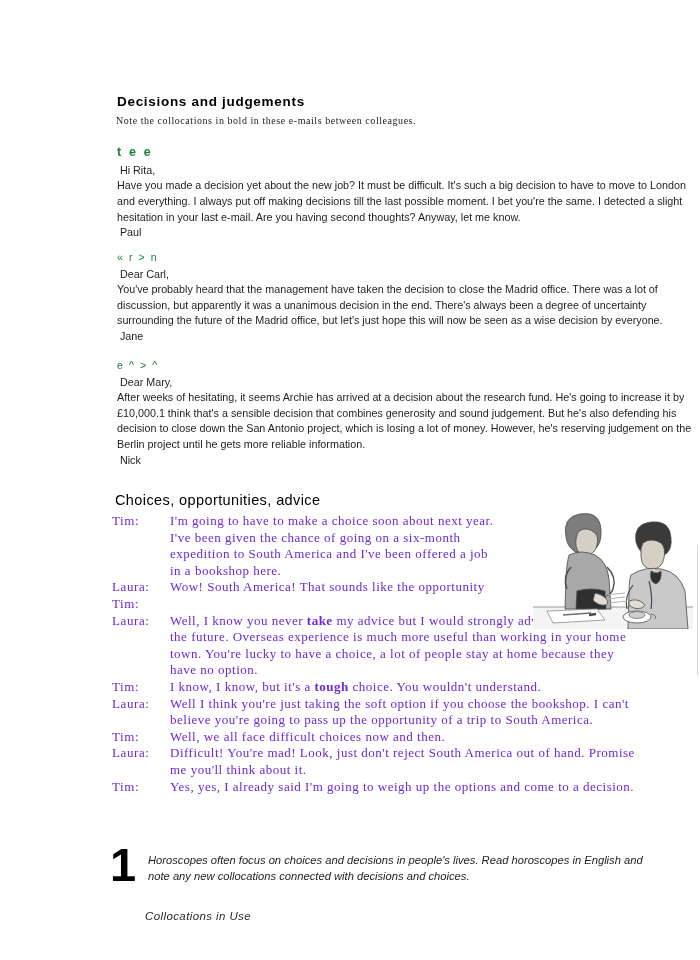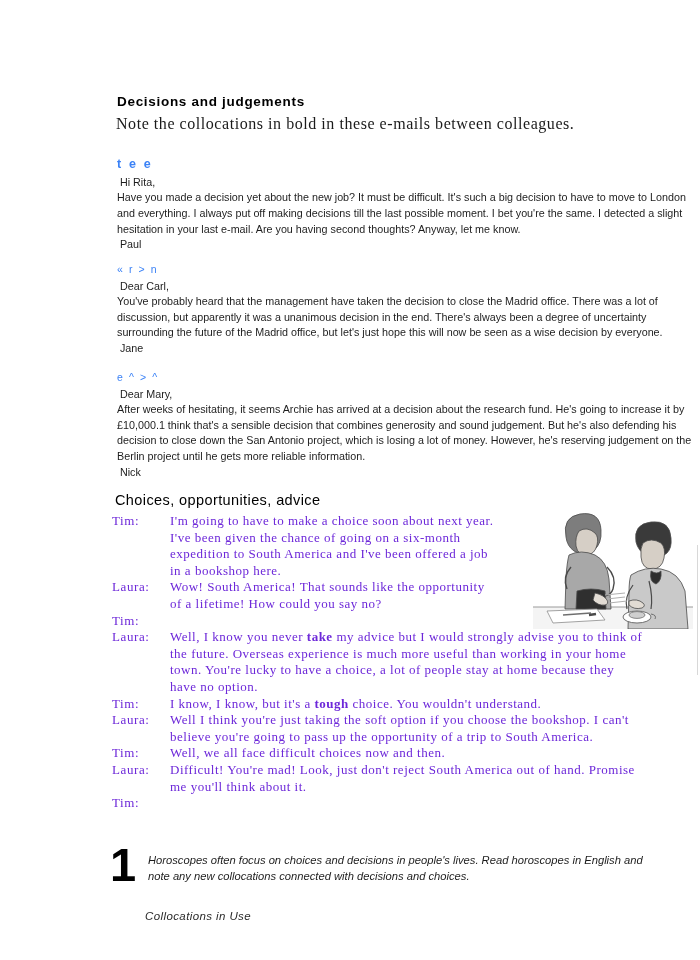--- a/index.html
+++ b/index.html
@@ -53,37 +53,37 @@
     font-size: 13.5px;
     font-weight: bold;
     letter-spacing: 0.7px;
     color: #000;
   }
   .sec-a-intro {
     position: absolute;
     left: 116px;
     top: 115px;
     font-family: "Liberation Serif", serif;
-    font-size: 16px;
+    font-size: 10px;
     letter-spacing: 0.55px;
     color: #1a1a1a;
   }
 
   
   .email {
     position: absolute;
     left: 117px;
     width: 572px;
   }
   .email-artifact {
     font-size: 10.5px;
-    color: #3b82f6;
+    color: #15803d;
     letter-spacing: 1.6px;
     line-height: 1.1;
-    margin: 12px 0 3px 0;
+    margin: 0 0 3px 0;
     white-space: nowrap;
   }
   .email-artifact.bold {
     font-weight: bold;
     font-size: 12.5px;
     letter-spacing: 2.2px;
   }
   .email-body {
     font-size: 11.1px;
     line-height: 15.6px;
@@ -250,21 +250,20 @@
           <span class="ln">I'm going to have to make a choice soon about next year.</span>
           <span class="ln">I've been given the chance of going on a six-month</span>
           <span class="ln">expedition to South America and I've been offered a job</span>
           <span class="ln">in a bookshop here.</span>
         </div>
     </div>
     <div class="turn">
       <div class="who">Laura:</div>
       <div class="says">
           <span class="ln">Wow! South America! That sounds like the opportunity</span>
-          <span class="ln">of a lifetime! How could you say no?</span>
         </div>
     </div>
     <div class="turn">
       <div class="who">Tim:</div>
     </div>
     <div class="turn">
       <div class="who">Laura:</div>
       <div class="says">
           <span class="ln">Well, I know you never <b>take</b> my advice but I would strongly advise you to think of</span>
           <span class="ln">the future. Overseas experience is much more useful than working in your home</span>
@@ -293,20 +292,23 @@
     </div>
     <div class="turn">
       <div class="who">Laura:</div>
       <div class="says">
           <span class="ln">Difficult! You're mad! Look, just don't reject South America out of hand. Promise</span>
           <span class="ln">me you'll think about it.</span>
         </div>
     </div>
     <div class="turn">
       <div class="who">Tim:</div>
+      <div class="says">
+          <span class="ln">Yes, yes, I already said I'm going to weigh up the options and come to a decision.</span>
+        </div>
     </div>
   </div>
 
   <div class="illus">
     <svg viewBox="0 0 160 122" xmlns="http://www.w3.org/2000/svg">
       <rect x="0" y="0" width="160" height="122" fill="#ffffff"></rect>
 
       <path d="M0 100 L160 100 L160 122 L0 122 Z" fill="#f4f4f4"></path>
       <path d="M0 100 L160 100" stroke="#9a9a9a" stroke-width="1" fill="none"></path>
 

